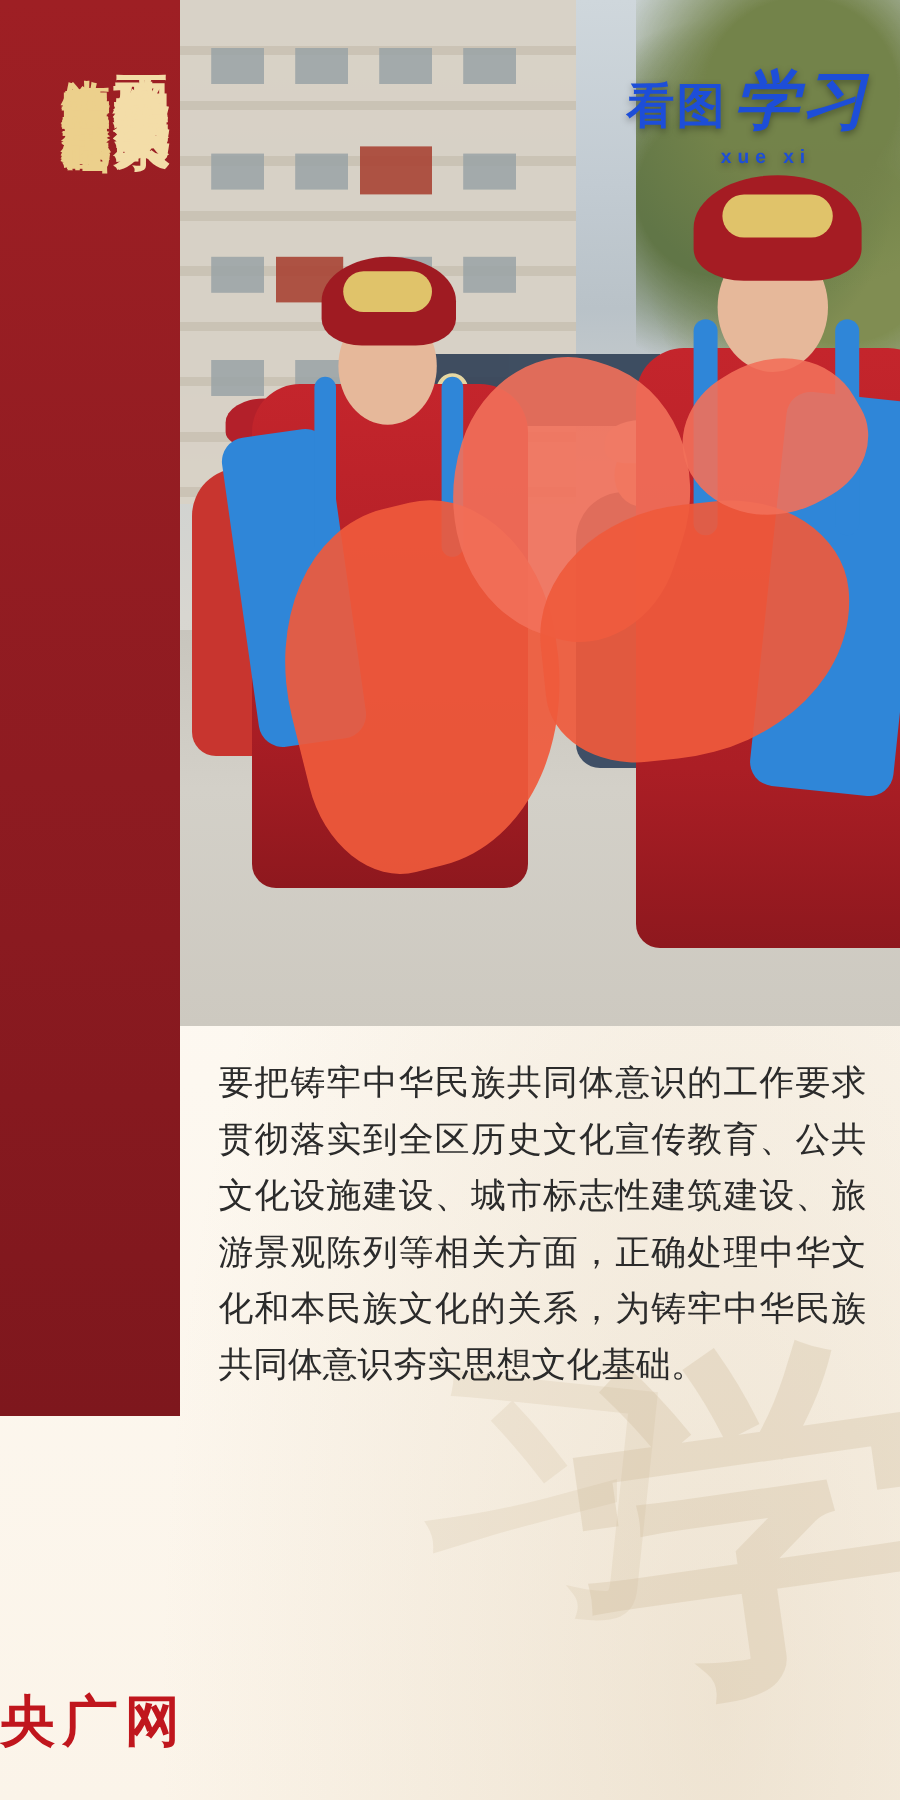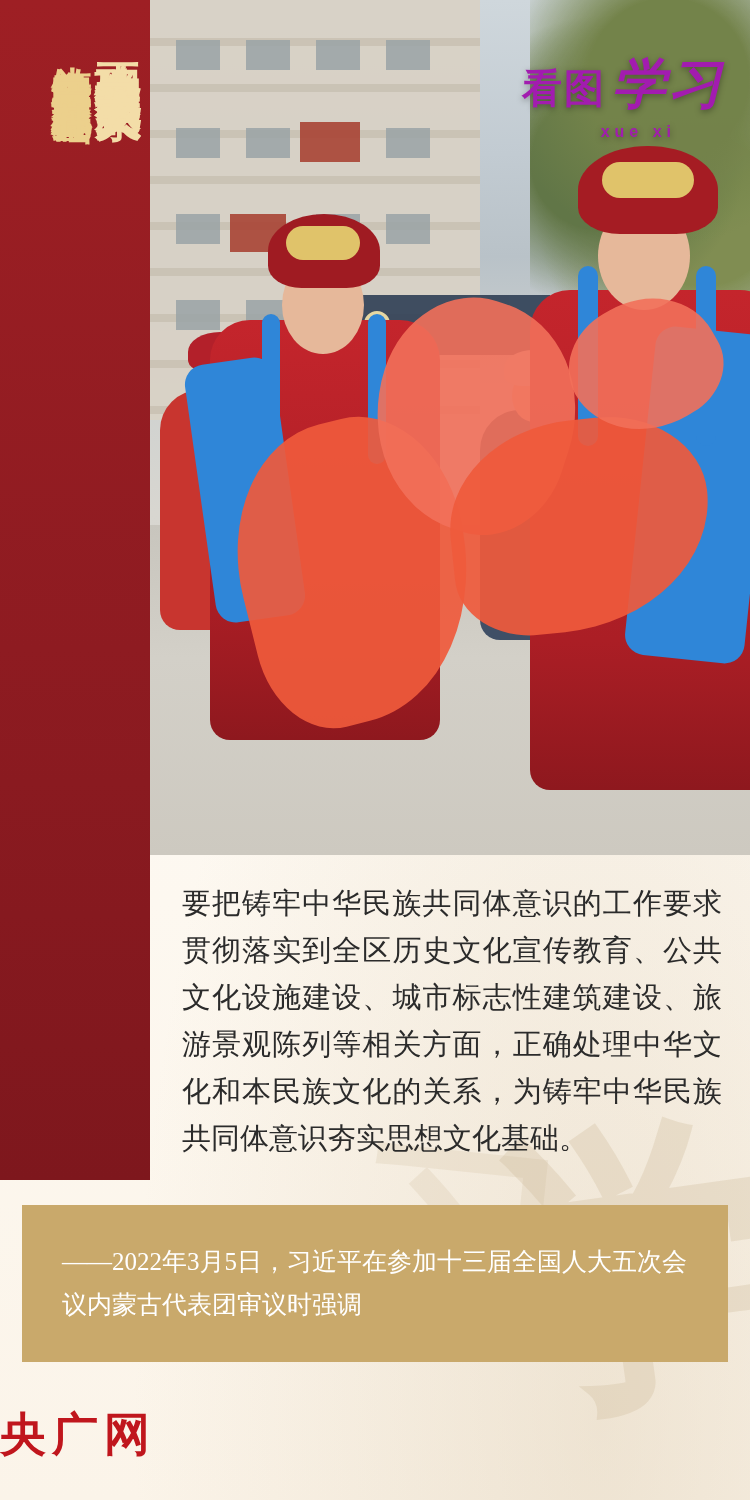--- a/index.html
+++ b/index.html
@@ -124,21 +124,21 @@
     border-radius: 45% 55% 40% 60%;
     opacity: .9;
   }
 
   
   .logo {
     position: absolute;
     right: 26px;
     top: 48px;
     text-align: right;
-    color: #a21caf;
+    color: #1d4ed8;
     z-index: 6;
     text-shadow: 0 2px 6px rgba(0,0,0,.35);
   }
   .logo-main {
     font-size: 40px;
     letter-spacing: 2px;
     font-weight: 700;
     font-family: "Liberation Serif", serif;
     white-space: nowrap;
   }
@@ -323,19 +323,18 @@
   </div>
 
   <div class="headline-band"></div>
   <div class="headline">
     <div class="hl-col big">正确处理中华文化和本民族文化的关系</div>
     <div class="hl-col small">为铸牢中华民族共同体意识夯实思想文化基础</div>
   </div>
 
   <div class="body-text">要把铸牢中华民族共同体意识的工作要求贯彻落实到全区历史文化宣传教育、公共文化设施建设、城市标志性建筑建设、旅游景观陈列等相关方面，正确处理中华文化和本民族文化的关系，为铸牢中华民族共同体意识夯实思想文化基础。</div>
 
-  <div class="source-strip">——2022年3月5日，习近平在参加十三届全国人大五次会议内蒙古代表团审议时强调</div>
 
   <div class="footer">
     <span class="brand">央广网</span>
   </div>
 
 </div>
 
 </body></html>

